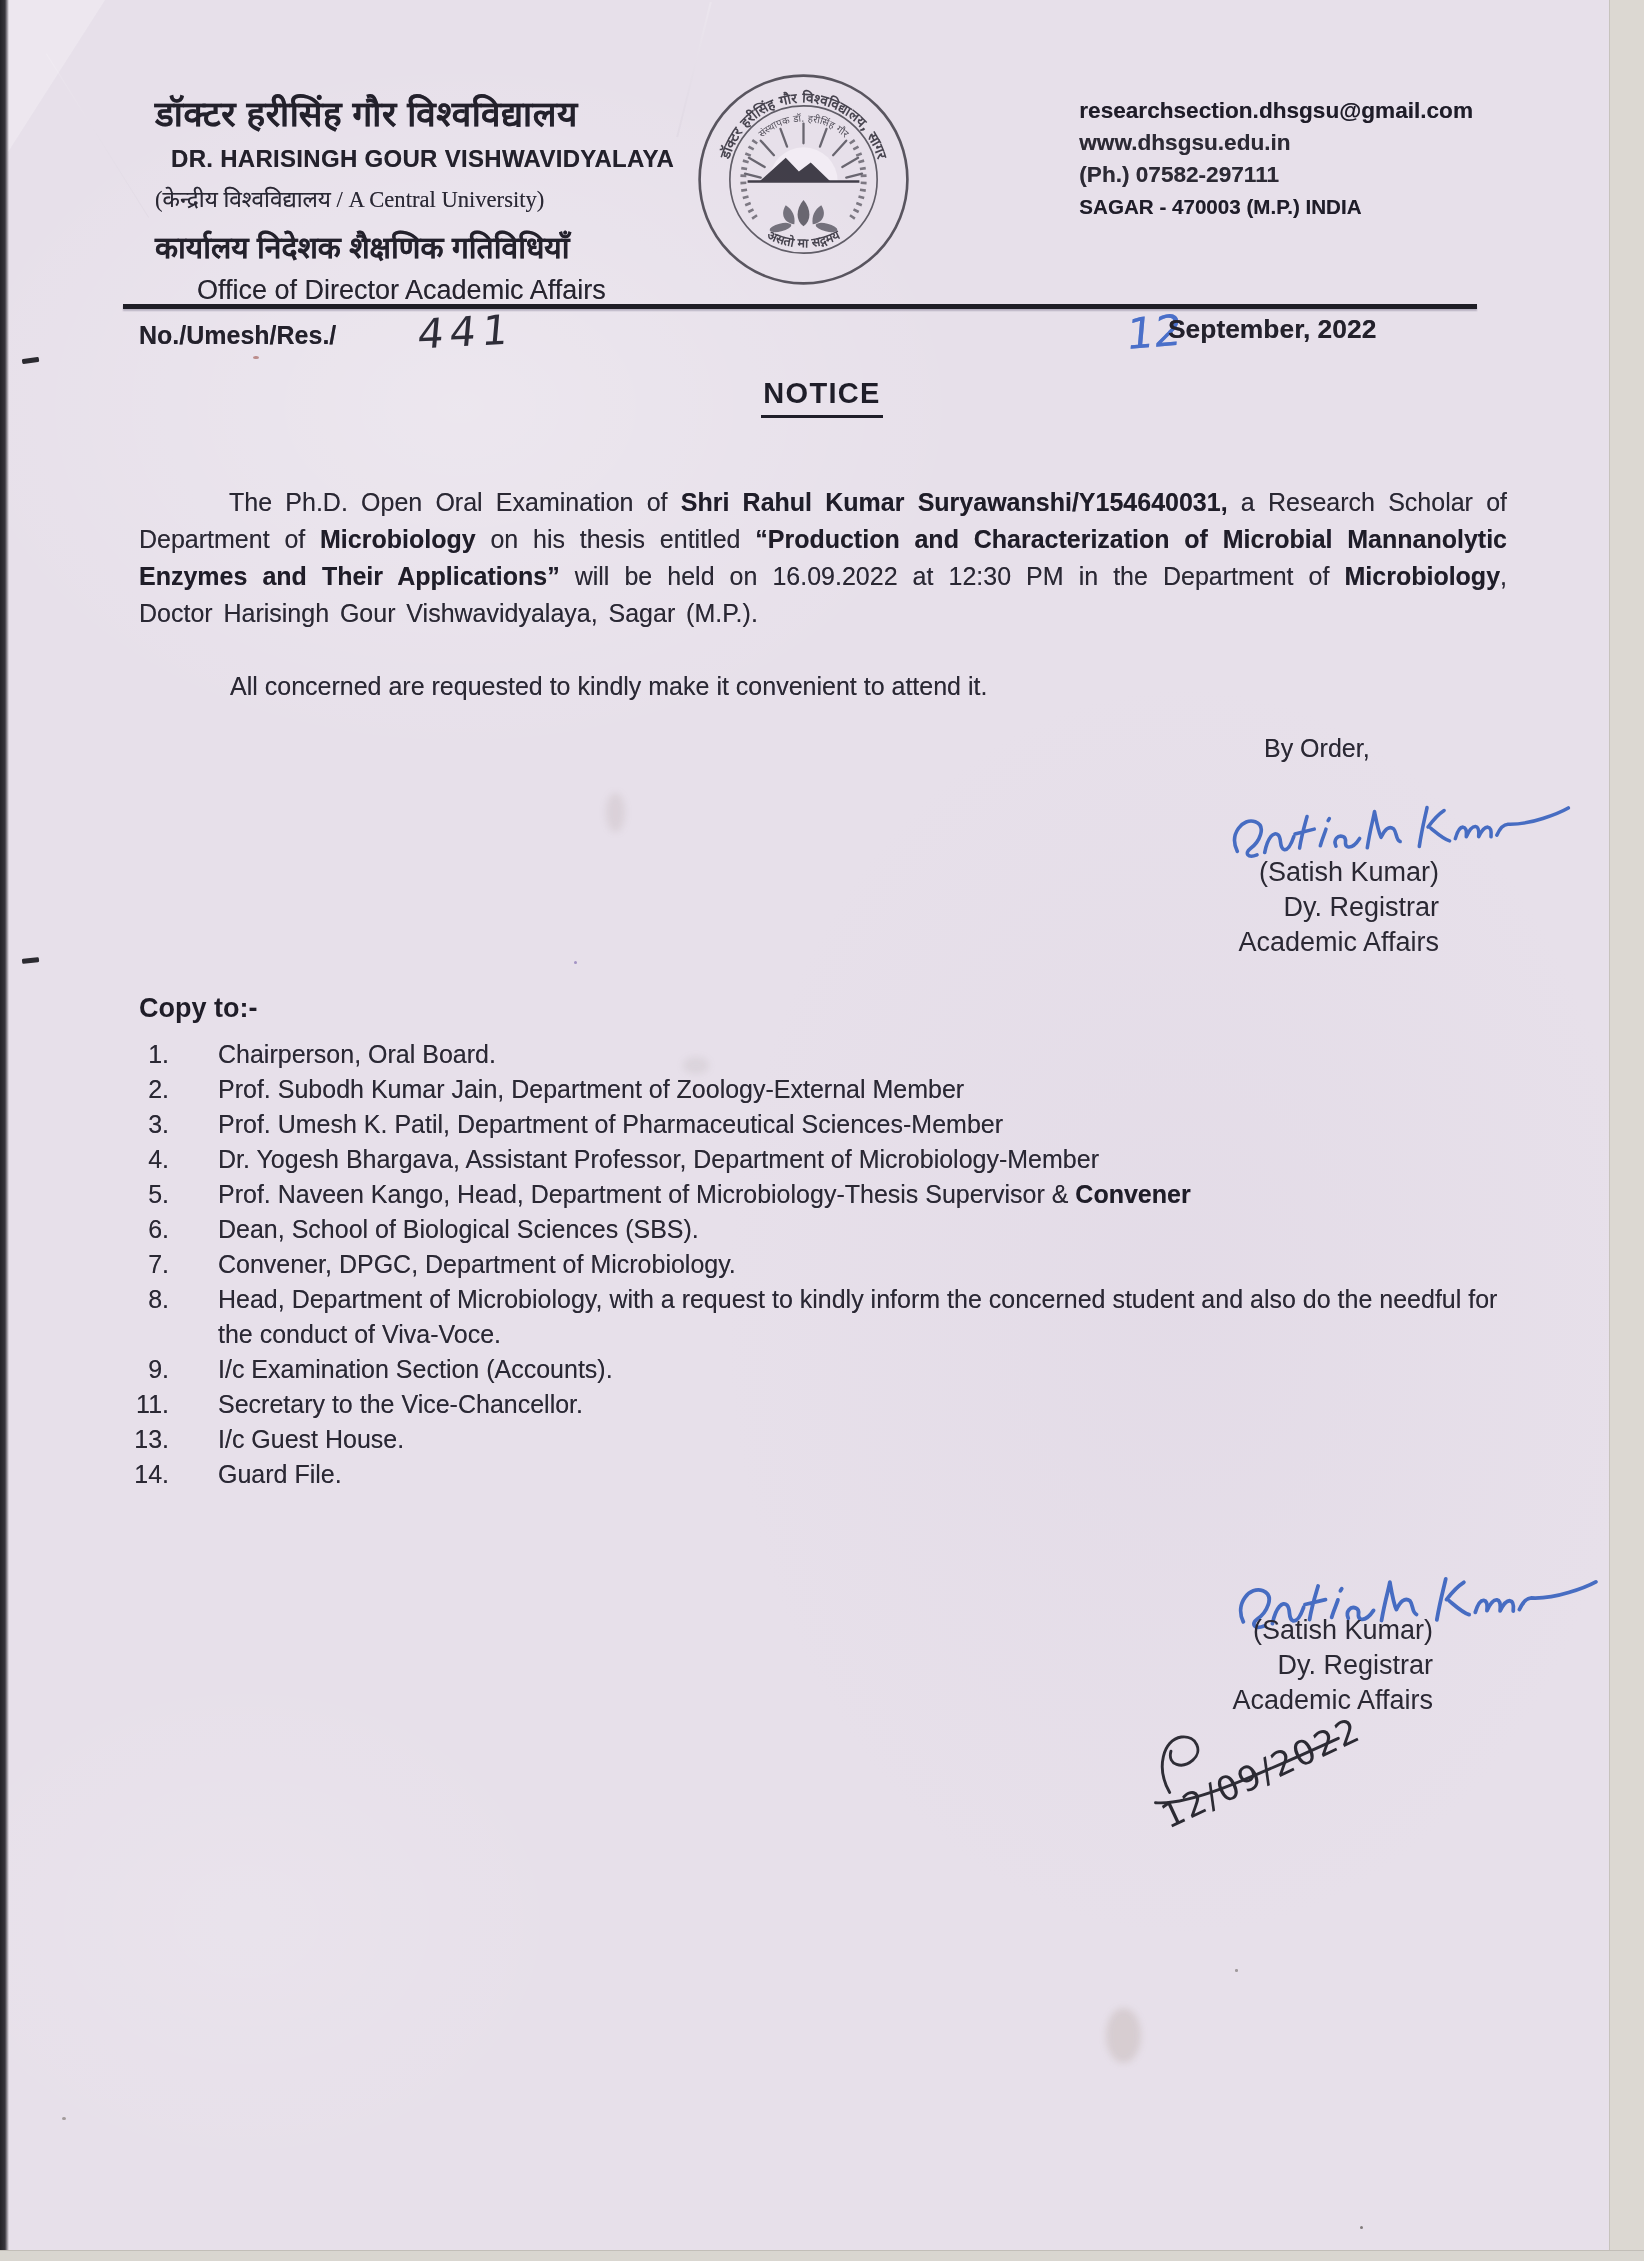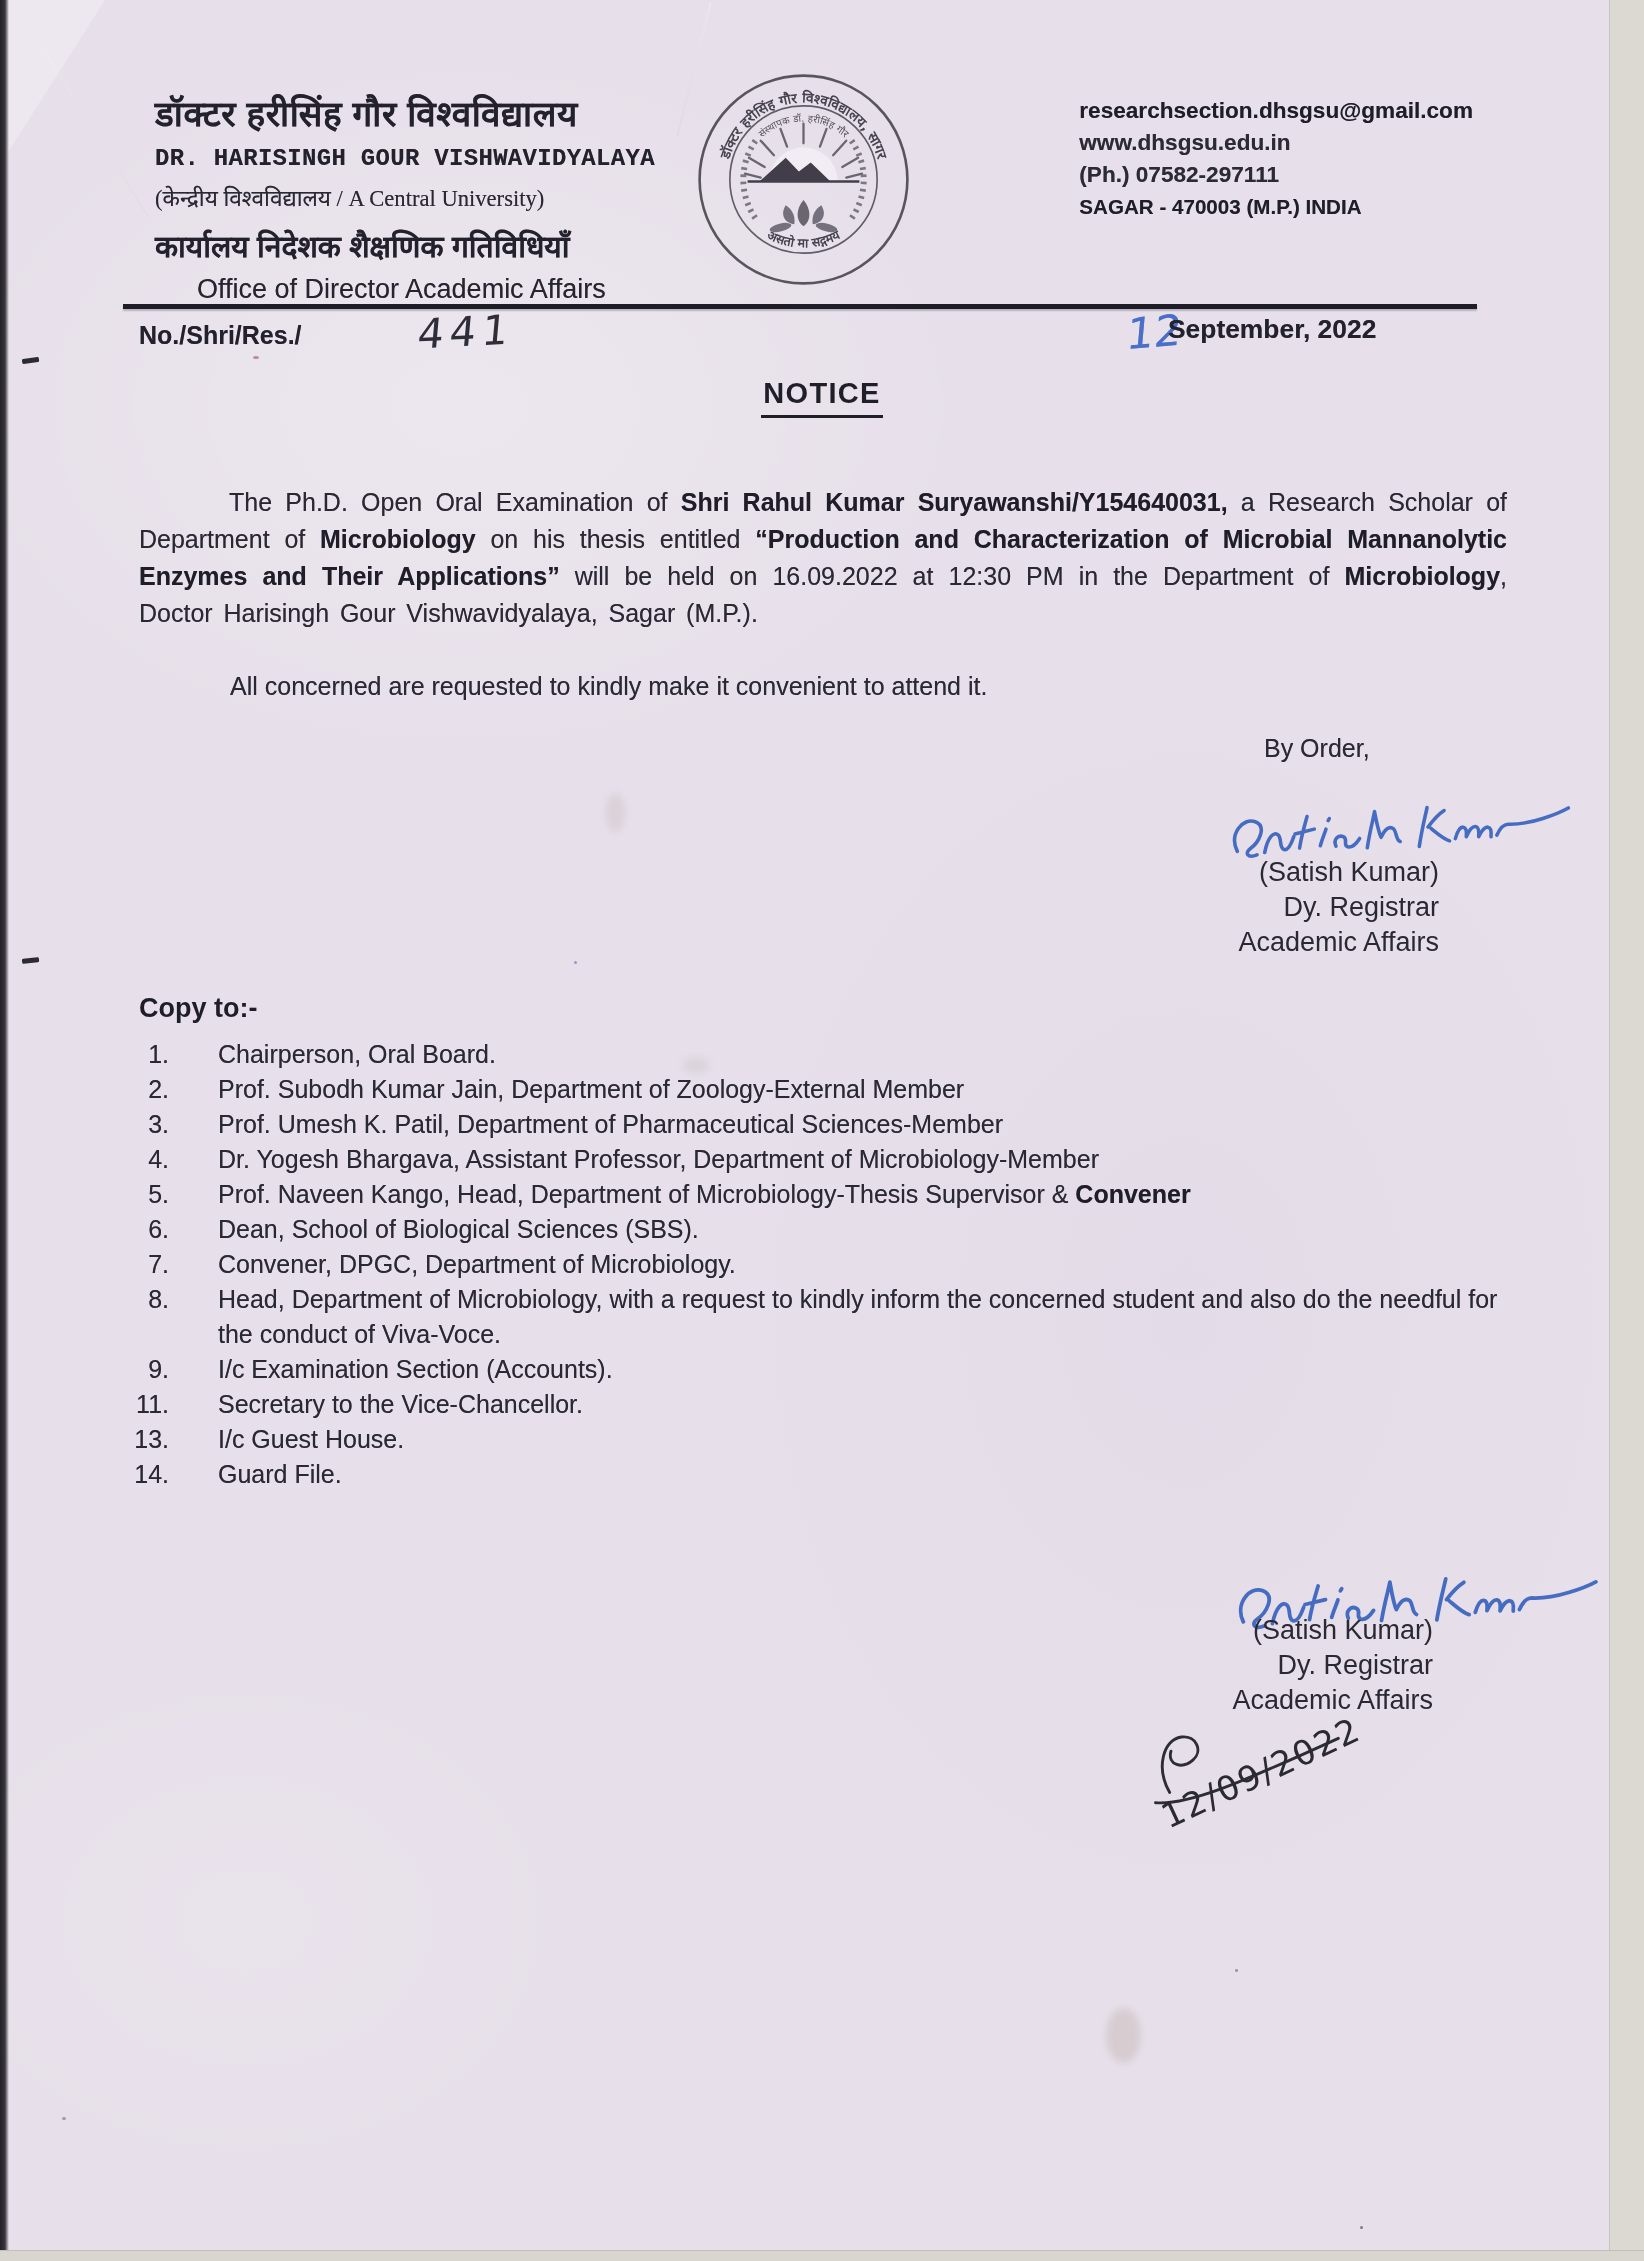--- a/index.html
+++ b/index.html
@@ -41,21 +41,21 @@
   .sm1{left:1106px;top:2008px;width:35px;height:55px;background:rgba(128,104,78,.16);}
   .sm2{left:683px;top:1057px;width:26px;height:17px;background:rgba(120,110,100,.10);}
   .sm3{left:606px;top:793px;width:19.3px;height:39px;background:rgba(130,110,95,.12);}
 
   .ink{color:#2a2833;text-shadow:0 0 0.6px rgba(42,40,66,.5);}
   b{color:#1f1d28;font-weight:700;}
 
   
   .head-left{position:absolute;left:155px;top:89px;width:619px;}
   .h-uni-hi{font-size:35px;font-weight:700;color:#23212b;letter-spacing:0.6px;}
-  .h-uni-en{font-family:Liberation Mono, monospace;font-size:24px;font-weight:700;color:#23212b;margin-top:9px;letter-spacing:0.3px;}
+  .h-uni-en{font-family:Liberation Sans, sans-serif;font-size:24px;font-weight:700;color:#23212b;margin-top:9px;letter-spacing:0.3px;margin-left:16px;}
   .h-sub{font-family:"Liberation Serif","DejaVu Serif",serif;font-size:22.6px;color:#2a2833;margin-top:10.3px;}
   .h-off-hi{font-size:30px;font-weight:700;color:#23212b;margin-top:11.6px;}
   .h-off-en{font-size:27px;color:#26242e;margin-top:7.7px;margin-left:42px;}
   .head-right{position:absolute;top:95px;right:171px;line-height:32px;}
   .h-email{font-size:22.6px;font-weight:700;color:#1f1d28;}
   .h-web,.h-ph{font-size:22.6px;font-weight:700;color:#2c2a34;}
   .h-addr{font-size:20.6px;font-weight:700;color:#1f1d28;}
   .seal{position:absolute;left:695px;top:71px;opacity:.92;}
 
   .rule{position:absolute;left:123px;top:304px;width:1354px;height:4.5px;background:#1f1e26;
@@ -170,21 +170,21 @@
 
 <div class="head-right">
   <div class="h-email ink">researchsection.dhsgsu@gmail.com</div>
   <div class="h-web ink">www.dhsgsu.edu.in</div>
   <div class="h-ph ink">(Ph.) 07582-297111</div>
   <div class="h-addr ink">SAGAR - 470003 (M.P.) INDIA</div>
 </div>
 
 <div class="rule"></div>
 
-<div class="ref-label ink">No./Shri/Res./</div>
+<div class="ref-label ink">No./Umesh/Res./</div>
 <div class="ref-num">441</div>
 <div class="ref-day">12</div>
 <div class="ref-date ink">September, 2022</div>
 
 <div class="title-wrap">
   <span class="title">NOTICE</span>
 </div>
 
 <p class="para ink"><span>The Ph.D. Open Oral Examination of </span><b>Shri Rahul Kumar Suryawanshi/Y154640031,</b><span> a Research Scholar of Department of </span><b>Microbiology</b><span> on his thesis entitled </span><b>“Production and Characterization of Microbial Mannanolytic Enzymes and Their Applications”</b><span> will be held on 16.09.2022 at 12:30 PM in the Department of </span><b>Microbiology</b><span>, Doctor Harisingh Gour Vishwavidyalaya, Sagar (M.P.).</span></p>
 

